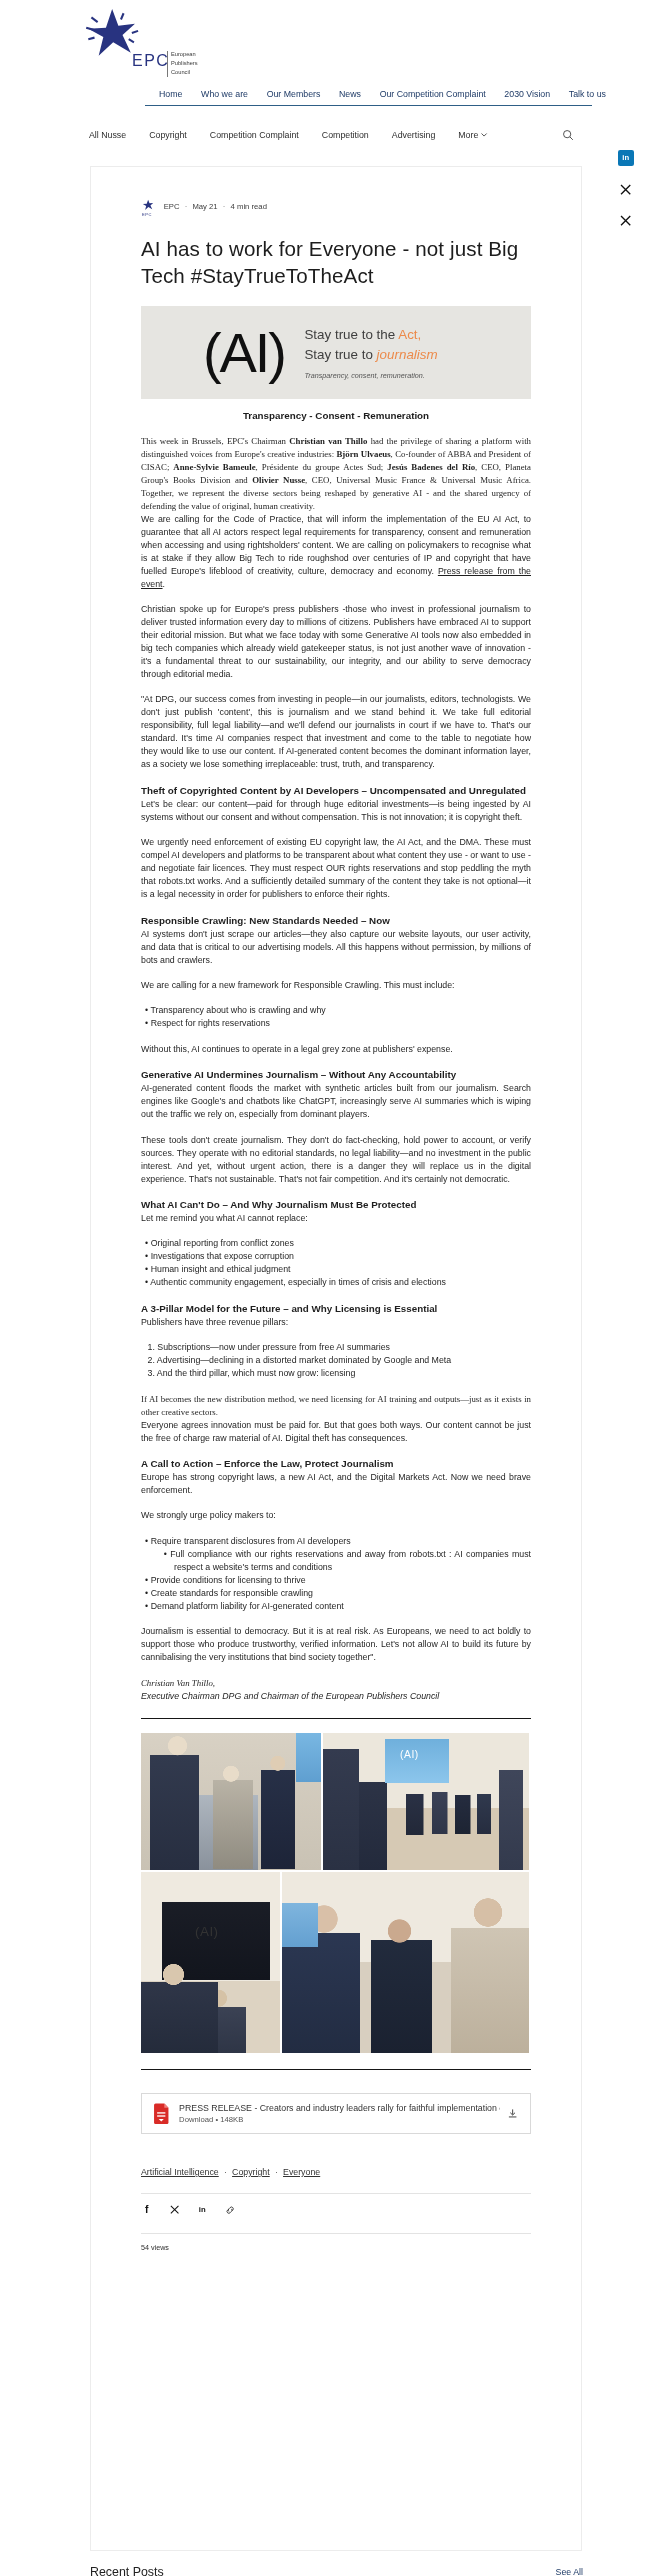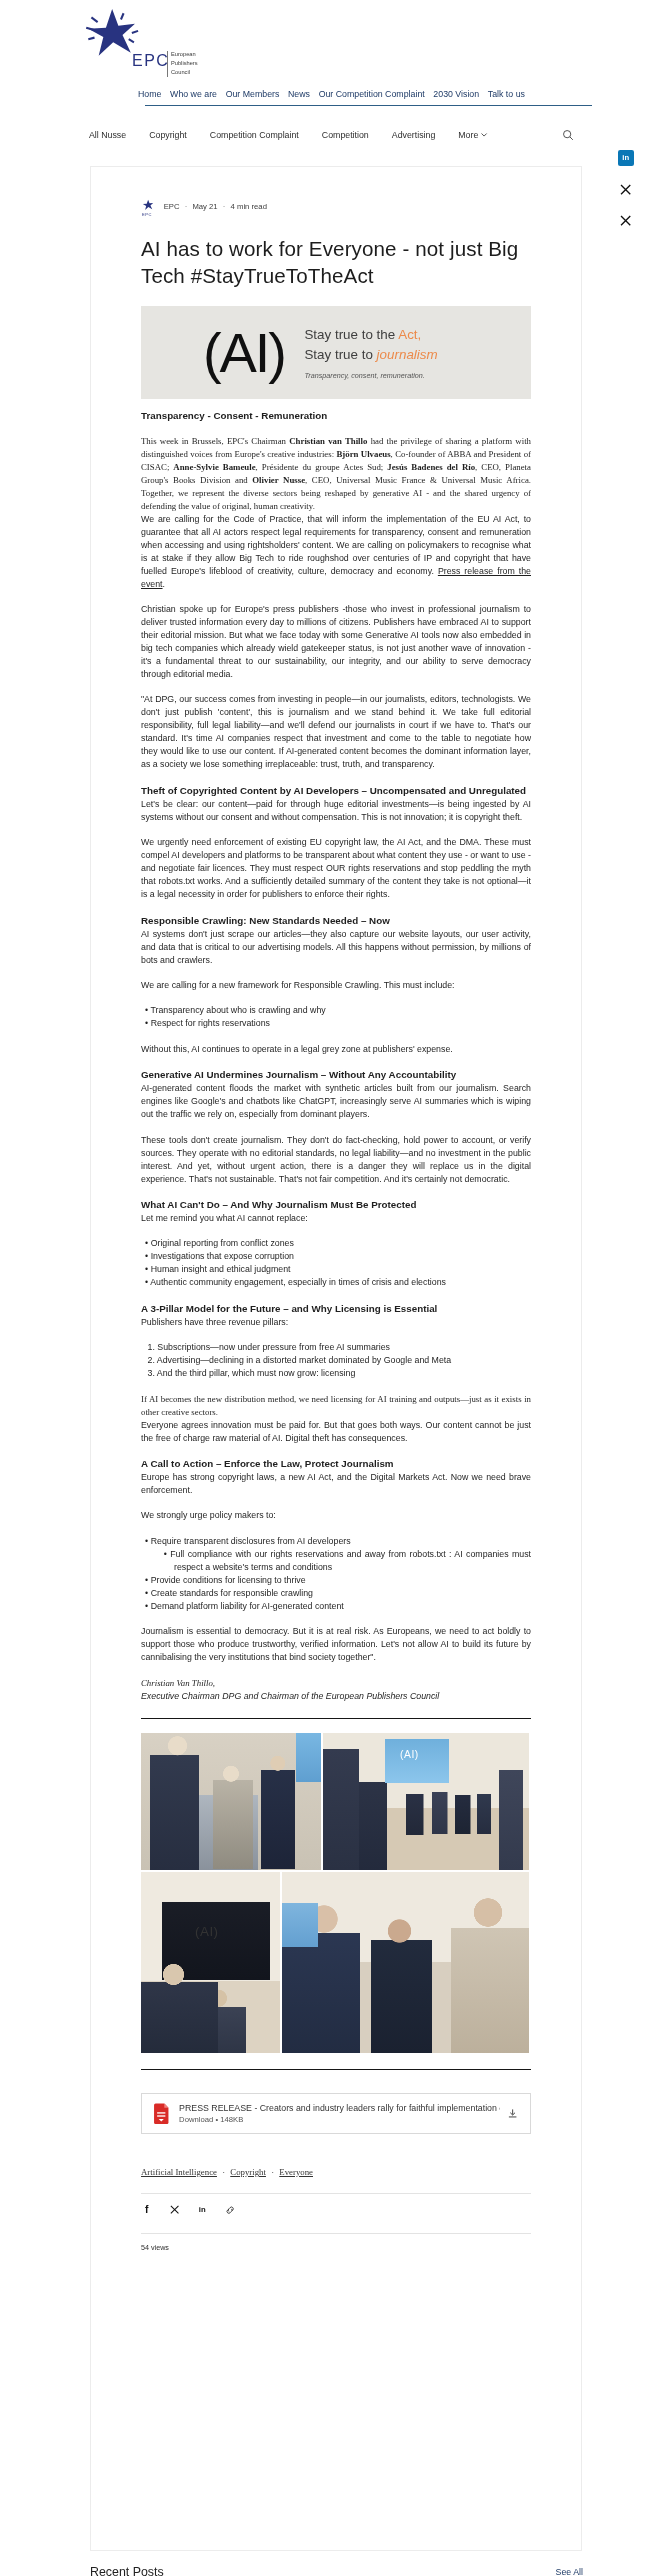--- a/index.html
+++ b/index.html
@@ -5,21 +5,21 @@
   html,body{margin:0;padding:0;background:#fff;}
   body{font-family:"Liberation Sans", sans-serif;color:#1f1f1f;}
   #page{position:relative;width:662px;height:3091px;background:#ffffff;overflow:hidden;}
 
   
   .logo{position:absolute;left:80px;top:7.2px;width:121px;height:67px;}
   .logo svg.star{position:absolute;left:0;top:1px;}
   .logo .epc-abbr{position:absolute;left:52px;top:45px;font-size:16px;letter-spacing:1.5px;color:#283380;font-weight:400;}
   .logo .logo-bar{position:absolute;left:87px;top:44px;width:0.5px;height:26px;background:#777;}
   .logo .logo-name{position:absolute;left:91px;top:43px;font-size:5.7px;line-height:8.8px;color:#3a3a3a;}
-  .main-nav{position:absolute;left:138px;top:89px;width:387px;display:flex;justify-content:space-between;font-size:8.8px;color:#1e3a66;}
+  .main-nav{position:absolute;left:159px;top:89px;width:447px;display:flex;justify-content:space-between;font-size:8.8px;color:#1e3a66;}
   .main-nav span{cursor:pointer;white-space:nowrap;}
   .nav-underline{position:absolute;left:145px;top:105px;width:447px;height:1px;background:#2e5e86;}
   .sub-nav{position:absolute;left:89px;top:130px;display:flex;gap:23px;font-size:8.8px;color:#2e2e2e;align-items:center;}
   .sub-nav span{cursor:pointer;white-space:nowrap;}
   .more-item{display:flex;align-items:center;gap:3.1px;}
   .search-btn{position:absolute;left:562px;top:129px;width:12.4px;height:12.4px;cursor:pointer;}
 
   
   .social-rail{position:absolute;left:618px;top:150px;width:17.5px;}
   .li-badge{width:15.5px;height:15.5px;background:#0a77b6;border-radius:2.1px;color:#fff;font-weight:bold;font-size:7.7px;display:flex;align-items:center;justify-content:center;cursor:pointer;}
@@ -34,21 +34,21 @@
   .avatar .mini-epc{position:absolute;left:1px;bottom:-1px;font-size:4.1px;color:#283380;letter-spacing:0.5px;}
   h1.title{margin:19px 0 0;font-size:20.6px;line-height:27px;font-weight:400;color:#1d1d1d;letter-spacing:0.1px;}
   .hero{margin-top:17.5px;width:100%;height:93px;background:#e6e5e1;display:flex;align-items:center;}
   .hero-ai{font-size:56px;font-weight:400;color:#101010;letter-spacing:-2.1px;margin-left:62px;line-height:93px;}
   .hero-text{margin-left:19.6px;}
   .hero-line{font-size:13.4px;line-height:19.6px;color:#3f3f3f;font-weight:500;}
   .hero-accent{color:#ec8a4a;}
   .hero-accent.it{font-style:italic;}
   .hero-tagline{margin-top:6.2px;font-size:7.2px;font-style:italic;color:#555;}
   .stake{margin:15.5px auto 0;max-width:381px;text-align:center;font-size:9.8px;line-height:16px;font-weight:bold;color:#1d1d1d;}
-  .pillars{margin-top:11.3px;font-size:9.8px;font-weight:bold;color:#1d1d1d;}
+  .pillars{margin-top:11.3px;text-align:center;font-size:9.8px;font-weight:bold;color:#1d1d1d;}
   .article-body{margin-top:13.4px;font-size:8.8px;line-height:13px;text-align:justify;color:#1f1f1f;}
   .article-body p{margin:0 0 12.4px;}
   .article-body p.tight{margin-bottom:0;font-family:Liberation Serif, serif;}
   .article-body h3{margin:9px 0 0;font-size:9.8px;line-height:14px;font-weight:bold;text-align:left;}
   .article-body .list{margin:0 0 12.4px;}
   .article-body .li{padding-left:11.3px;text-indent:-7.2px;}
   .article-body .li.sub{padding-left:33px;text-indent:-10.3px;}
   .article-body .oli{padding-left:24px;text-indent:-17.5px;}
   .b{font-weight:bold;} .i{font-style:italic;} .u{text-decoration:underline;cursor:pointer;}
 
@@ -101,21 +101,21 @@
     linear-gradient(#cfc5b4,#bcb09c) 169px 56px/78px 125px no-repeat,
     linear-gradient(#eee9df 0 50%, #d8cfc0 50%);}
 
   .dl-card{margin-top:23px;border:0.5px solid #d9d9d9;height:41px;display:flex;align-items:center;padding:0 11.3px;box-sizing:border-box;cursor:pointer;}
   .dl-text{margin-left:9.3px;flex:1;min-width:0;}
   .dl-title{font-size:8.8px;color:#333;white-space:nowrap;overflow:hidden;text-overflow:clip;text-align:left;}
   .dl-meta{font-size:7.7px;color:#555;margin-top:2.6px;text-align:left;}
   .dl-arrow{margin-left:7.2px;flex:0 0 auto;}
 
   .tags-row{margin-top:33px;font-size:8.8px;color:#333;text-align:left;}
-  .tags-row .tag{text-decoration:underline;cursor:pointer;font-family:Liberation Serif, serif;}
+  .tags-row .tag{text-decoration:underline;cursor:pointer;}
   .tags-row .sep{margin:0 5.2px;color:#555;}
   .hr1{height:0.5px;background:#e3e3e3;margin-top:16.5px;}
   .share-row{margin-top:9.3px;display:flex;align-items:center;gap:16.5px;height:13.4px;}
   .share-ic{cursor:pointer;display:flex;align-items:center;justify-content:center;width:11.3px;height:11.3px;color:#111;}
   .share-f{font-weight:bold;font-size:10.3px;}
   .share-in{font-weight:bold;font-size:7.7px;}
   .views{margin-top:9.3px;font-size:7.2px;color:#2e2e2e;text-align:left;}
 
   
   .recent-head{position:absolute;left:90px;top:2565px;width:493px;display:flex;justify-content:space-between;align-items:center;}

